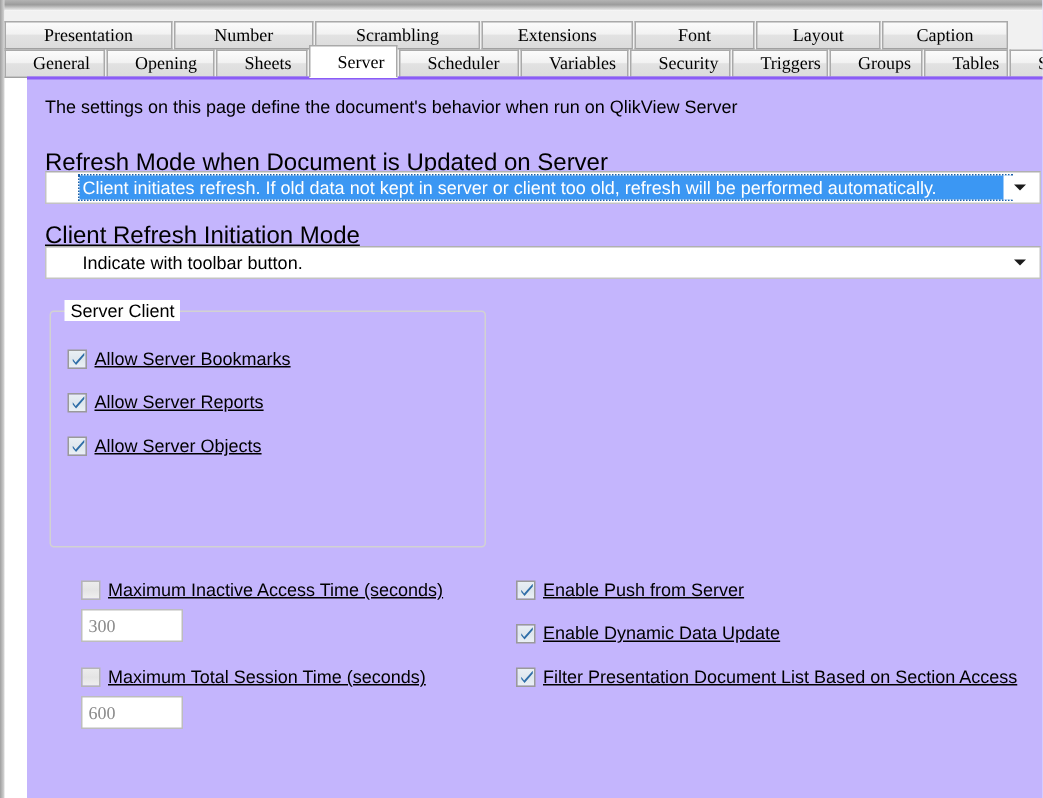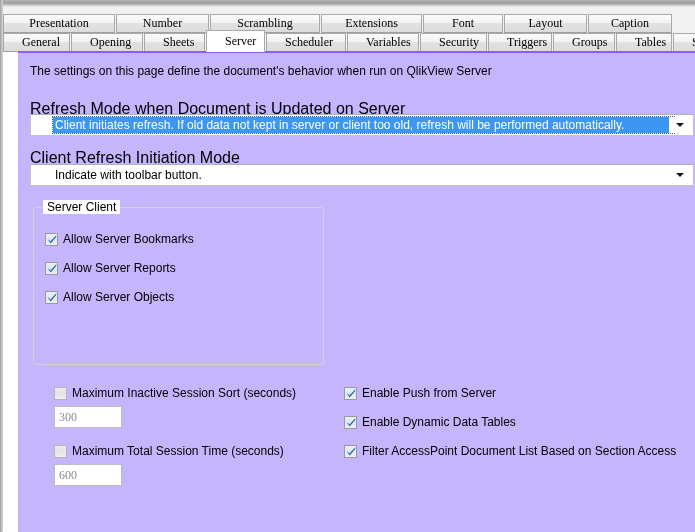--- a/index.html
+++ b/index.html
@@ -212,20 +212,21 @@
     display: block;
   }
   .cbox-label {
     position: absolute;
     left: 18px;
     top: 0;
     line-height: 15px;
     font-size: 12px;
     color: #000000;
     white-space: nowrap;
+    text-decoration: underline;
   }
 
   
   .numbox {
     position: absolute;
     box-sizing: border-box;
     width: 68px;
     height: 22px;
     border: 1px solid #bdbdbd;
     background: #ffffff;
@@ -302,21 +303,21 @@
           <svg class="tick" viewBox="0 0 11 11">
             <path d="M1.5 5.2 L3.4 7.6 L9.2 1.2 L9.2 3.0 L3.7 9.4 L1.5 6.6 Z" fill="#2f6ea8"></path>
           </svg>
         </span>
         <span class="cbox-label">Allow Server Objects</span>
       </div>
     </div>
 
     <div class="checkrow" style="left:36px; top:333px;">
       <span class="cbox unchecked"></span>
-      <span class="cbox-label">Maximum Inactive Session Sort (seconds)</span>
+      <span class="cbox-label">Maximum Inactive Access Time (seconds)</span>
     </div>
     <div class="numbox" style="left:36px; top:353px;">
       <span class="numbox-text">300</span>
     </div>
 
     <div class="checkrow" style="left:36px; top:391px;">
       <span class="cbox unchecked"></span>
       <span class="cbox-label">Maximum Total Session Time (seconds)</span>
     </div>
     <div class="numbox" style="left:36px; top:411px;">
@@ -331,26 +332,26 @@
       </span>
       <span class="cbox-label">Enable Push from Server</span>
     </div>
 
     <div class="checkrow" style="left:326px; top:362px;">
       <span class="cbox">
         <svg class="tick" viewBox="0 0 11 11">
           <path d="M1.5 5.2 L3.4 7.6 L9.2 1.2 L9.2 3.0 L3.7 9.4 L1.5 6.6 Z" fill="#2f6ea8"></path>
         </svg>
       </span>
-      <span class="cbox-label">Enable Dynamic Data Tables</span>
+      <span class="cbox-label">Enable Dynamic Data Update</span>
     </div>
 
     <div class="checkrow" style="left:326px; top:391px;">
       <span class="cbox">
         <svg class="tick" viewBox="0 0 11 11">
           <path d="M1.5 5.2 L3.4 7.6 L9.2 1.2 L9.2 3.0 L3.7 9.4 L1.5 6.6 Z" fill="#2f6ea8"></path>
         </svg>
       </span>
-      <span class="cbox-label">Filter AccessPoint Document List Based on Section Access</span>
+      <span class="cbox-label">Filter Presentation Document List Based on Section Access</span>
     </div>
 
   </div>
 </div>
 
 </body></html>

